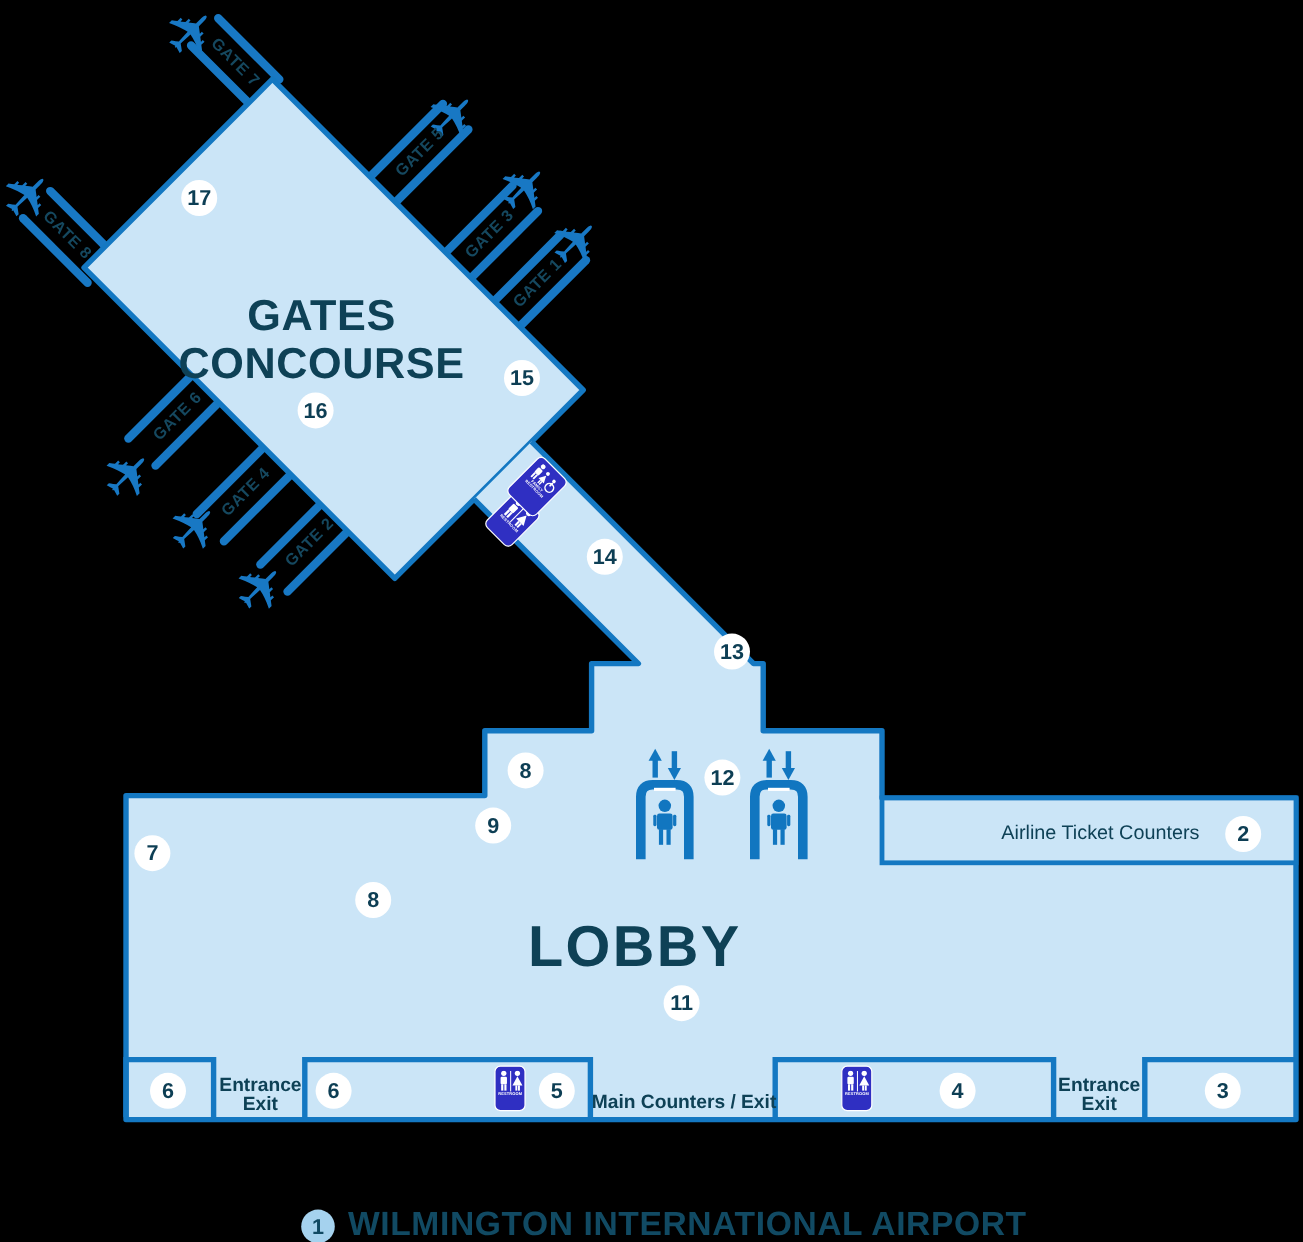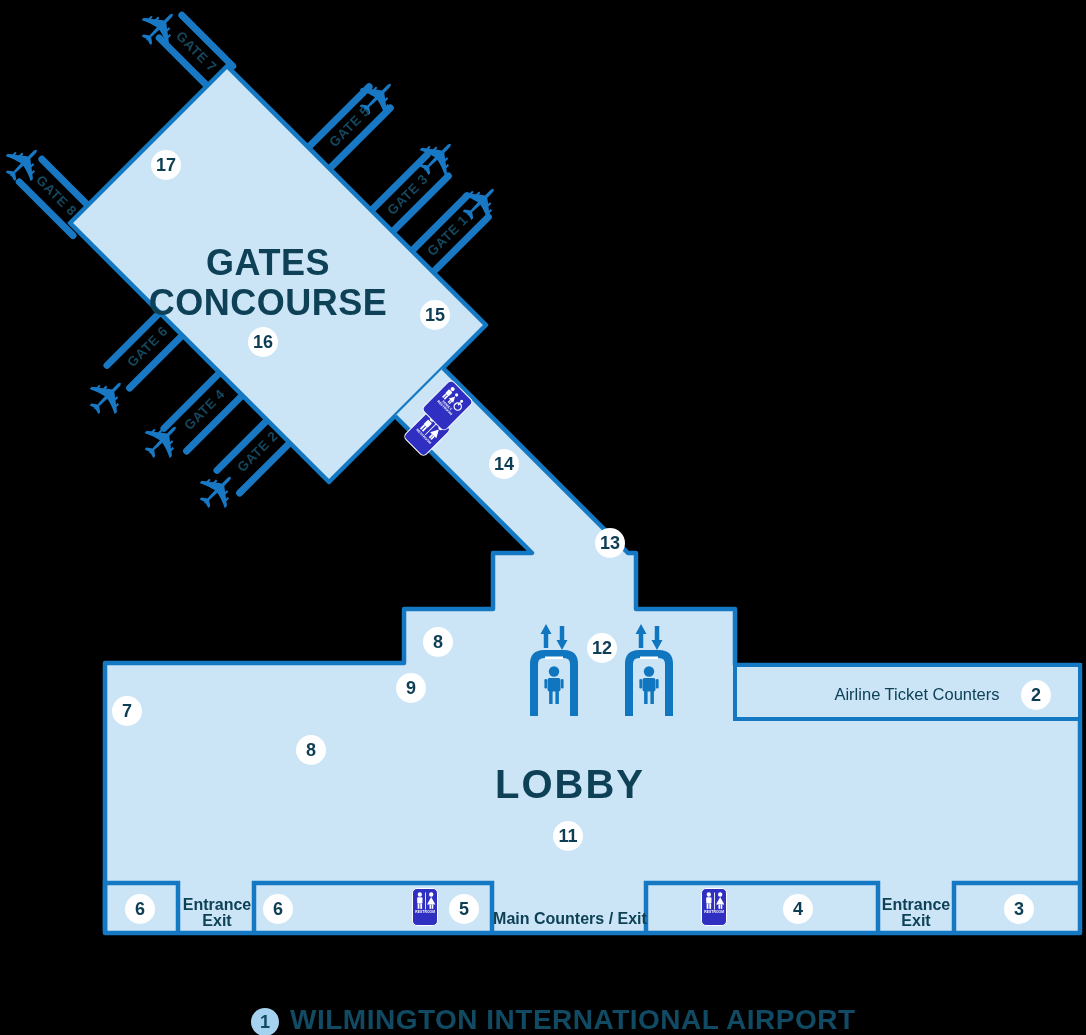--- a/index.html
+++ b/index.html
@@ -14,22 +14,22 @@
   .gate-label{position:absolute;width:84px;height:16px;text-align:center;color:#15485f;
        font-weight:bold;font-size:13.5px;letter-spacing:.5px;line-height:16px;}
   .rneg{transform:rotate(-45deg);}
   .rpos{transform:rotate(45deg);}
   
   .plane{position:absolute;width:64px;height:64px;display:flex;align-items:center;justify-content:center;
        color:#1878c4;font-size:52px;line-height:1;transform:rotate(-45deg);}
   
   .concourse-title{position:absolute;left:118px;top:243px;width:300px;text-align:center;
        color:#0e4156;font-weight:bold;font-size:36px;line-height:40px;letter-spacing:.5px;}
-  .lobby-title{position:absolute;left:440px;top:762px;width:260px;text-align:center;
-       color:#0e4156;font-weight:bold;font-size:40px;letter-spacing:2px;}
+  .lobby-title{position:absolute;left:440px;top:762px;width:260px;text-align:left;
+       color:#0e4156;font-weight:bold;font-size:48px;letter-spacing:2px;}
   .ticket-label{position:absolute;left:827px;top:685px;width:180px;text-align:center;
        color:#0e4156;font-weight:normal;font-size:16.5px;}
   .door-label{position:absolute;color:#0e4156;font-weight:bold;font-size:16px;line-height:15.5px;text-align:center;}
   
   .rsign{position:absolute;background:#2f2fc2;border:1px solid #fff;border-radius:5px;
        box-sizing:border-box;display:flex;flex-direction:column;align-items:center;
        justify-content:flex-start;padding:3px 2px 1px;}
   .rsign .lbl{color:#fff;font-weight:bold;font-size:6px;line-height:6px;letter-spacing:.2px;
        text-align:center;transform:scale(.55);transform-origin:50% 0;white-space:nowrap;}
   

